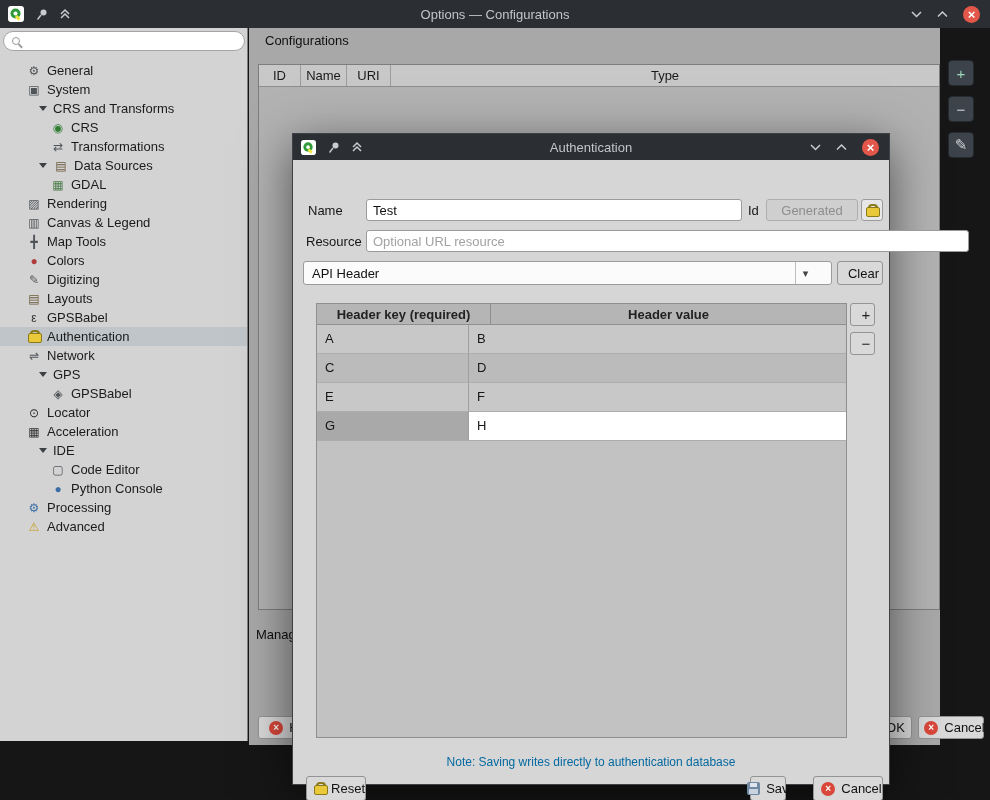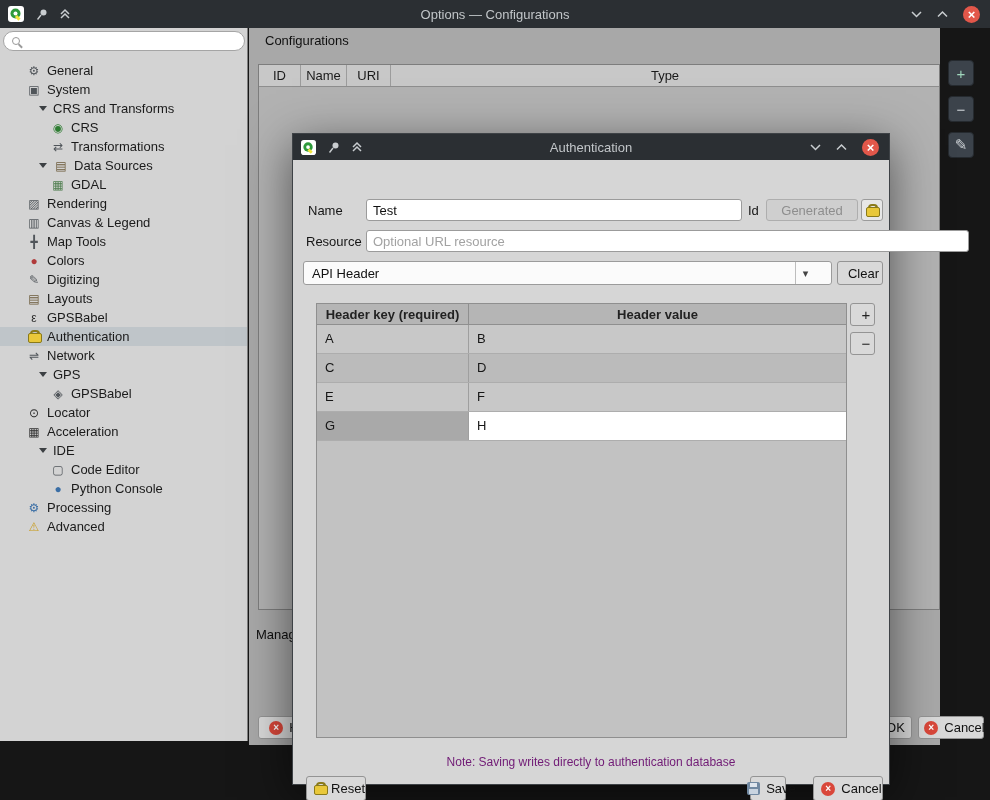--- a/index.html
+++ b/index.html
@@ -64,32 +64,32 @@
   .txt { position:absolute; height:22px; border:1px solid #9b9b9b; border-radius:3px; background:#fff; padding:0 6px; font:13px "Liberation Sans",sans-serif; color:#111; }
   .txt::placeholder { color:#a2a2a2; }
   .generated { position:absolute; left:473px; top:39px; width:92px; height:22px; background:#cfcfcf; border:1px solid #aeaeae; border-radius:3px; color:#8e8e8e; display:flex; align-items:center; justify-content:center; }
   .lock-btn { position:absolute; left:568px; top:39px; width:22px; height:22px; background:#e7e7e7; border:1px solid #9b9b9b; border-radius:3px; display:flex; align-items:center; justify-content:center; cursor:pointer; }
   .combo { position:absolute; left:10px; top:101px; width:529px; height:24px; background:#fbfbfb; border:1px solid #9b9b9b; border-radius:3px; display:flex; align-items:center; padding:0 16px 0 8px; cursor:pointer; }
   .combo-arrow { margin-left:auto; border-left:1px solid #bdbdbd; width:20px; align-self:stretch; display:flex; align-items:center; justify-content:center; font-size:11px; }
   .clear-btn { position:absolute; left:544px; top:101px; width:46px; height:24px; }
   .auth-table { position:absolute; left:23px; top:143px; width:531px; height:435px; border:1px solid #8f8f8f; background:#c2c2c2; overflow:hidden; }
   .at-header { display:flex; height:21px; }
   .at-hcell { background:#b5b5b5; border-right:1px solid #8f8f8f; border-bottom:1px solid #8f8f8f; display:flex; align-items:center; justify-content:center; font-weight:bold; font-size:13px; color:#222; }
-  .at-hcell.k { width:152px; } .at-hcell.v { flex:1; border-right:none; }
+  .at-hcell.k { width:174px; } .at-hcell.v { flex:1; border-right:none; }
   .arow { display:flex; height:29px; border-bottom:1px solid #adadad; }
   .arow.light .acell { background:#c8c8c8; }
   .arow.dark  .acell { background:#bbbbbb; }
   .acell { line-height:28px; padding:0 8px; font-size:13px; color:#161616; }
   .acell.key { width:152px; border-right:1px solid #9f9f9f; }
   .acell.val { flex:1; }
   .arow .acell.sel  { background:#a9a9a9 !important; }
   .arow .acell.edit { background:#ffffff !important; }
   .row-add-btn    { position:absolute; left:557px; top:143px; width:25px; height:23px; font-size:15px; }
   .row-remove-btn { position:absolute; left:557px; top:172px; width:25px; height:23px; font-size:15px; }
-  .note { position:absolute; left:0; right:0; top:595px; text-align:center; color:#701a75; font-size:12px; }
+  .note { position:absolute; left:0; right:0; top:595px; text-align:center; color:#0369a1; font-size:12px; }
   .reset-btn  { position:absolute; left:13px;  top:616px; width:60px; height:25px; }
   .save-btn   { position:absolute; left:457px; top:616px; width:36px; height:25px; }
   .dcancel-btn{ position:absolute; left:520px; top:616px; width:70px; height:25px; }
   .save-glyph { position:relative; display:inline-block; width:13px; height:13px; background:#7189a2; border-radius:2px; flex:none; }
   .save-glyph::before { content:""; position:absolute; left:3px; top:1px; width:7px; height:4px; background:#dfe6ee; }
   .save-glyph::after  { content:""; position:absolute; left:2px; bottom:1px; width:9px; height:5px; background:#c9d4e0; }
 </style>
 </head>
 <body>
 

